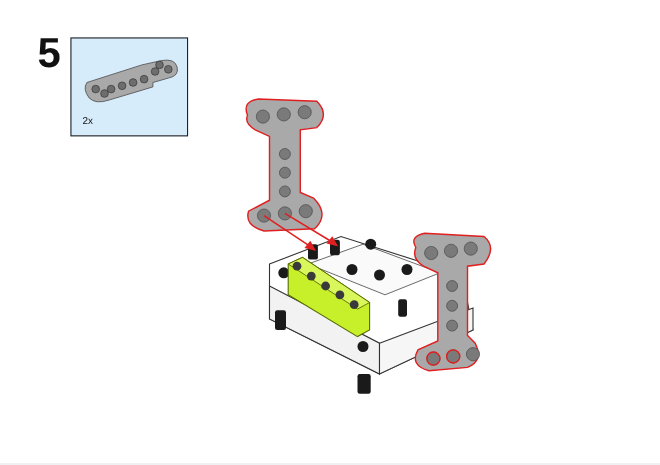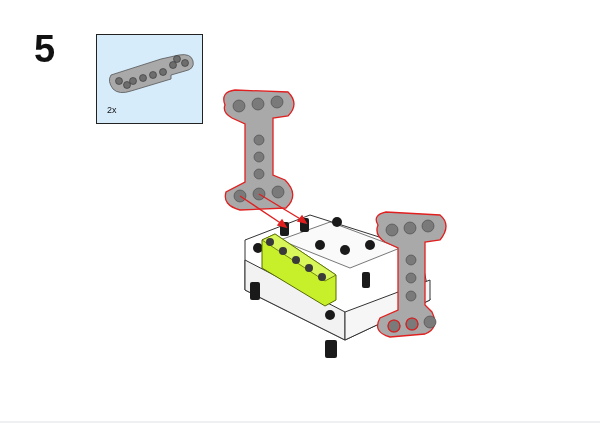--- a/index.html
+++ b/index.html
@@ -1,20 +1,20 @@
 <!DOCTYPE html>
 <html><head>
 <meta charset="utf-8">
 <style>
   html, body { margin: 0; padding: 0; }
   body { width: 600px; height: 423px; background: #ffffff; position: relative; overflow: hidden;
          font-family: "Liberation Sans", sans-serif; }
   .step-number { position: absolute; left: 34px; top: 30px; font-size: 38px; font-weight: bold; color: #111; line-height: 1; }
   .parts-box { position: absolute; left: 64px; top: 34px; width: 107px; height: 90px;
-               background: #d6ecfb; border: 1.5px solid #222; box-sizing: border-box; margin-left: 32px; }
+               background: #d6ecfb; border: 1.5px solid #222; box-sizing: border-box; }
   .parts-qty { position: absolute; left: 10px; bottom: 8px; font-size: 9px; color: #111; }
   .parts-svg { position: absolute; left: 4px; top: 10px; }
   .scene { position: absolute; left: 0; top: 0; }
   .bottom-rule { position: absolute; left: 0; bottom: 0; width: 600px; height: 2px; background: #eef0f2; }
 </style>
 </head>
 <body>
 
 <div class="step-number">5</div>
 

